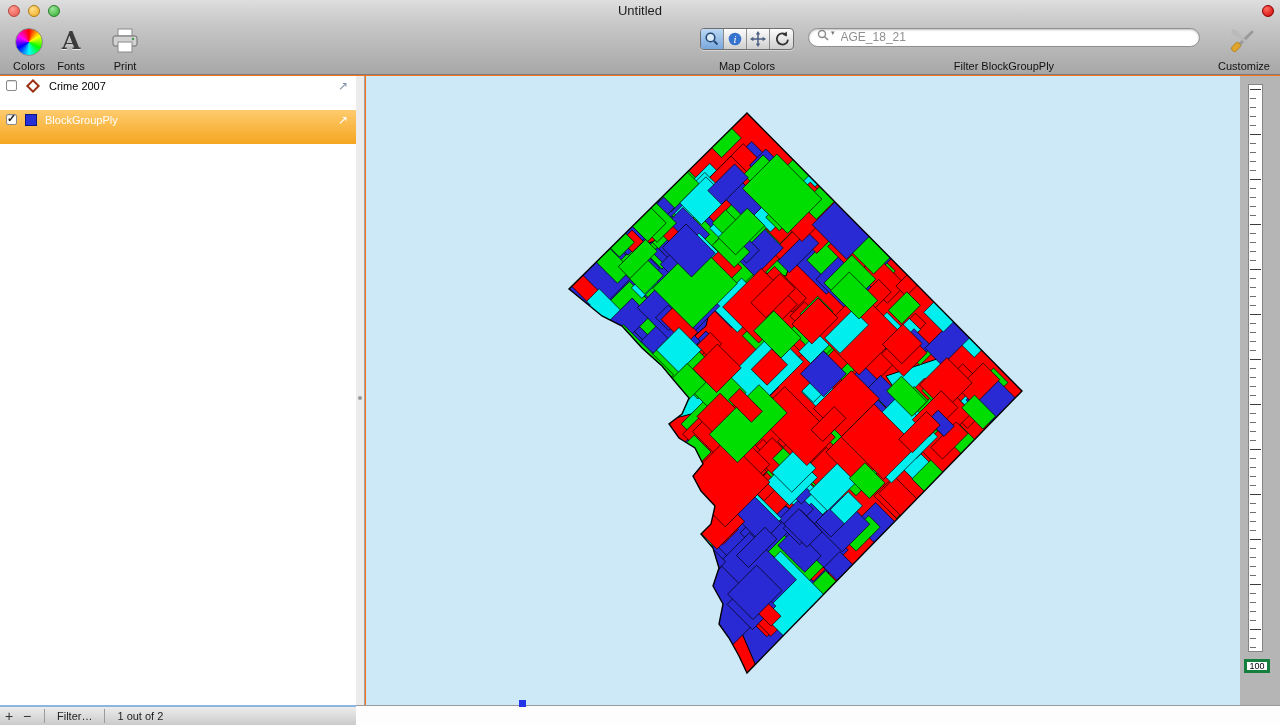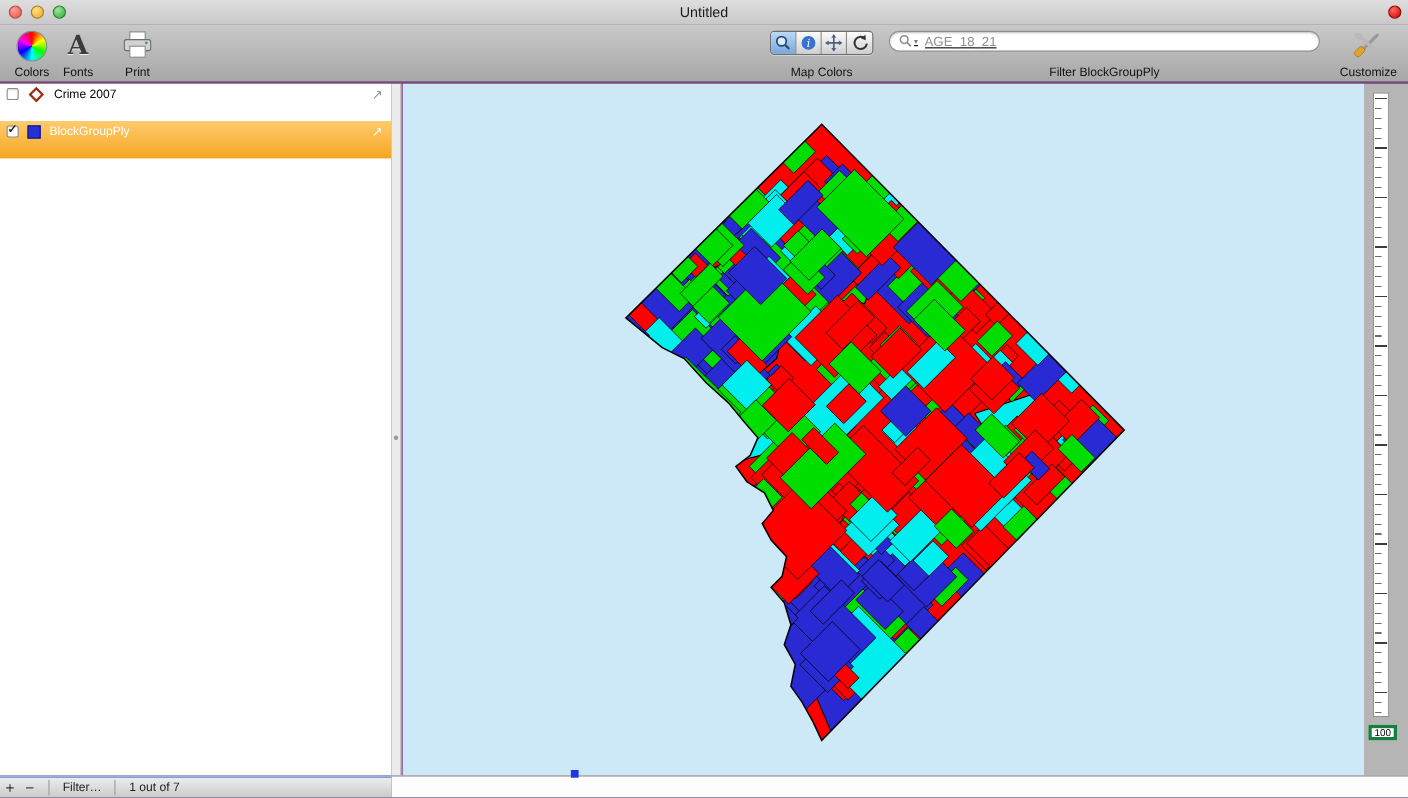--- a/index.html
+++ b/index.html
@@ -1,17 +1,17 @@
 <!DOCTYPE html>
 <html><head>
 <meta charset="utf-8">
 <style>
   html,body{margin:0;padding:0;background:#888;}
   .window{position:relative;width:1280px;height:725px;overflow:hidden;
-    font-family:"Liberation Sans",sans-serif;background:#701a75;
+    font-family:"Liberation Sans",sans-serif;background:#f97316;
     -webkit-font-smoothing:antialiased;}
   
   .titlebar{position:absolute;left:0;top:0;right:0;height:22px;
     background:linear-gradient(#dedede,#c9c9c9);}
   .traffic{position:absolute;left:8px;top:5px;display:flex;gap:8px;}
   .tl{width:12px;height:12px;border-radius:50%;box-sizing:border-box;}
   .tl.red{background:radial-gradient(circle at 35% 30%,#ff9d94,#e6544a);border:1px solid #b6473c;}
   .tl.yellow{background:radial-gradient(circle at 35% 30%,#ffe08a,#f0a71d);border:1px solid #ad7c18;}
   .tl.green{background:radial-gradient(circle at 35% 30%,#9fe79a,#2bab2f);border:1px solid #2a7d2a;}
   .win-title{position:absolute;left:0;right:0;top:3px;text-align:center;
@@ -27,23 +27,23 @@
   .colorwheel{width:26px;height:26px;border-radius:50%;border:1px solid #8a8a8a;
     background:conic-gradient(#f00,#ff0,#0f0,#0ff,#00f,#f0f,#f00);}
   .fonts-a{font-family:"DejaVu Serif",serif;font-size:24px;line-height:26px;font-weight:bold;
     color:#3c3c3c;text-shadow:0 1px 0 #eee;}
   .seg{display:flex;border:1px solid #6f6f6f;border-radius:4px;overflow:hidden;
     background:linear-gradient(#fcfcfc,#cfcfcf);box-shadow:0 1px 0 rgba(255,255,255,.4);}
   .seg-btn{width:23px;height:20px;display:flex;align-items:center;justify-content:center;
     border:none;border-right:1px solid #8a8a8a;background:transparent;padding:0;margin:0;cursor:default;}
   .seg-btn:last-child{border-right:none;}
   .seg-btn.selected{background:linear-gradient(#bcd8f4,#78a7dc);}
-  .searchfield{display:flex;align-items:center;width:392px;height:19px;background:#fff;
+  .searchfield{display:flex;align-items:flex-start;width:392px;height:19px;background:#fff;
     border:1px solid #8f8f8f;border-radius:11px;padding:0 8px;box-sizing:border-box;
-    box-shadow:inset 0 1px 2px rgba(0,0,0,.25);text-decoration:underline;}
+    box-shadow:inset 0 1px 2px rgba(0,0,0,.25);}
   .searchfield input{flex:1;border:none;outline:none;background:transparent;
     font-family:"Liberation Sans",sans-serif;font-size:12px;color:#8f8f8f;margin-left:4px;}
   .search-caret{font-size:7px;color:#777;margin-left:1px;}
   
   .sidebar{position:absolute;left:0;top:76px;width:356px;height:629px;background:#fff;overflow:hidden;}
   .layer-row{height:19px;display:flex;align-items:center;padding:0 4px 15px 6px;font-size:11px;color:#000;}
   .layer-row.selected{background:linear-gradient(#fecb6d,#f5a621);color:#fff;}
   .cb{width:11px;height:11px;background:#fff;border:1px solid #8a8a8a;border-radius:2px;
     box-sizing:border-box;margin-right:8px;flex:0 0 auto;display:flex;align-items:center;justify-content:center;
     box-shadow:inset 0 1px 1px rgba(0,0,0,.15);}
@@ -559,18 +559,18 @@
     <div class="ruler"></div>
     <div class="scale-box">100</div>
   </div>
 
   <div class="bb-left">
     <button class="bb-btn">+</button>
     <button class="bb-btn">−</button>
     <span class="vsep"></span>
     <span class="bb-text">Filter…</span>
     <span class="vsep"></span>
-    <span class="bb-text">1 out of 7</span>
+    <span class="bb-text">1 out of 2</span>
   </div>
   <div class="bb-right"></div>
   <span class="blue-indicator"></span>
 
 </div>
 
 </body></html>

